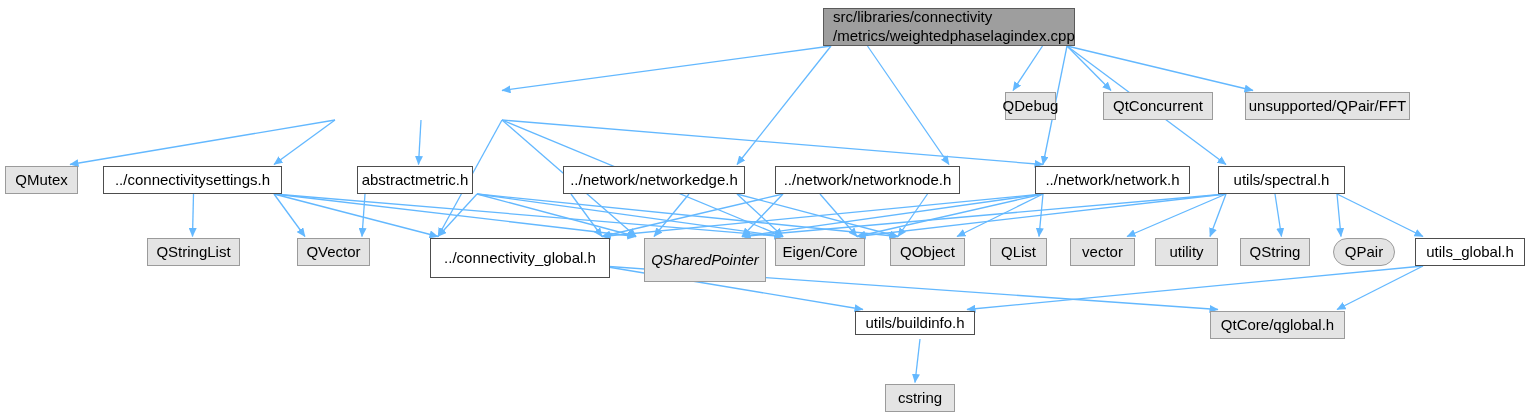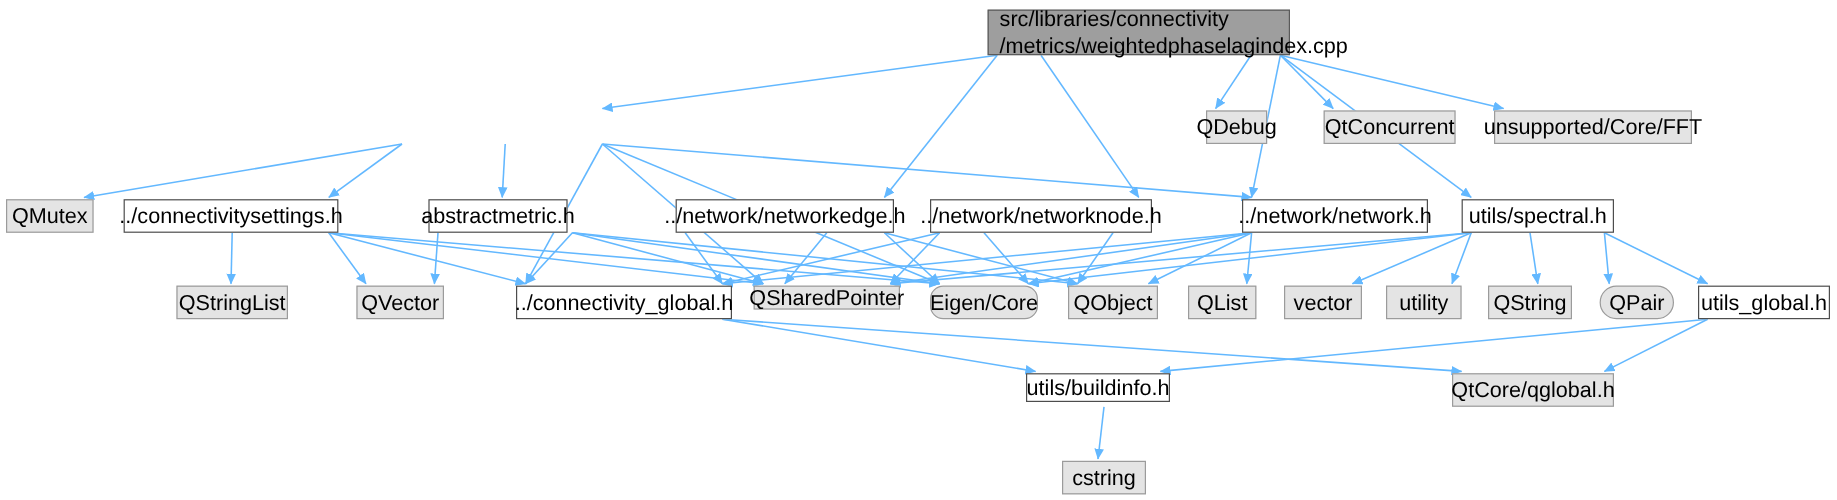--- a/index.html
+++ b/index.html
@@ -17,21 +17,21 @@
     width: 1531px; height: 417px;
     z-index: 0;
   }
   .node {
     position: absolute;
     z-index: 1;
     display: flex;
     align-items: center;
     justify-content: center;
     box-sizing: border-box;
-    font-size: 18px;
+    font-size: 15px;
     line-height: 1.25;
     color: var(--text, #000);
     white-space: pre-line;
     text-align: center;
     cursor: default;
   }
   .node.linked {
     background: var(--node-fill, #fff);
     border: 1.4px solid var(--node-border, #4d4d4d);
     cursor: pointer;
@@ -107,33 +107,33 @@
       <line x1="602" y1="266" x2="1218" y2="309.5" stroke="#63b8ff" stroke-width="1.3" marker-end="url(#arrow)"></line>
       <line x1="1423" y1="266" x2="967" y2="309.5" stroke="#63b8ff" stroke-width="1.3" marker-end="url(#arrow)"></line>
       <line x1="1423" y1="266" x2="1337" y2="309.5" stroke="#63b8ff" stroke-width="1.3" marker-end="url(#arrow)"></line>
       <line x1="920" y1="339" x2="915" y2="382.5" stroke="#63b8ff" stroke-width="1.3" marker-end="url(#arrow)"></line>
     </svg>
 
 <div class="node root" style="left: 823px; top: 8px; width: 252px; height: 38px;">src/libraries/connectivity
 /metrics/weightedphaselagindex.cpp</div>
     <div class="node leaf" style="left: 1005px; top: 92px; width: 51px; height: 28px;">QDebug</div>
     <div class="node leaf" style="left: 1103px; top: 92px; width: 110px; height: 28px;">QtConcurrent</div>
-    <div class="node leaf" style="left: 1245px; top: 92px; width: 165px; height: 28px;">unsupported/Core/FFT</div>
+    <div class="node leaf" style="left: 1245px; top: 92px; width: 165px; height: 28px;">unsupported/QPair/FFT</div>
     <div class="node leaf" style="left: 5px; top: 166px; width: 73px; height: 28px;">QMutex</div>
     <div class="node linked" style="left: 103px; top: 166px; width: 179px; height: 28px;">../connectivitysettings.h</div>
     <div class="node linked" style="left: 357px; top: 166px; width: 116px; height: 28px;">abstractmetric.h</div>
     <div class="node linked" style="left: 775px; top: 166px; width: 185px; height: 28px;">../network/networknode.h</div>
     <div class="node linked" style="left: 563px; top: 166px; width: 182px; height: 28px;">../network/networkedge.h</div>
     <div class="node linked" style="left: 1035px; top: 166px; width: 155px; height: 28px;">../network/network.h</div>
     <div class="node linked" style="left: 1218px; top: 166px; width: 127px; height: 28px;">utils/spectral.h</div>
     <div class="node leaf" style="left: 147px; top: 238px; width: 93px; height: 28px;">QStringList</div>
     <div class="node leaf" style="left: 297px; top: 238px; width: 73px; height: 28px;">QVector</div>
-    <div class="node linked" style="left: 430px; top: 238px; width: 180px; height: 28px;">../connectivity_global.h</div>
-    <div class="node leaf" style="left: 628px; top: 238px; width: 122px; height: 20px;">QSharedPointer</div>
-    <div class="node leaf" style="left: 775px; top: 238px; width: 90px; height: 28px; border-radius: 11px;">Eigen/Core</div>
+    <div class="node linked" style="left: 430px; top: 238px; width: 180px; height: 40px;">../connectivity_global.h</div>
+    <div class="node leaf" style="left: 644px; top: 238px; width: 122px; height: 44px; font-style: italic;">QSharedPointer</div>
+    <div class="node leaf" style="left: 775px; top: 238px; width: 90px; height: 28px;">Eigen/Core</div>
     <div class="node leaf" style="left: 890px; top: 238px; width: 75px; height: 28px;">QObject</div>
     <div class="node leaf" style="left: 990px; top: 238px; width: 57px; height: 28px;">QList</div>
     <div class="node leaf" style="left: 1070px; top: 238px; width: 65px; height: 28px;">vector</div>
     <div class="node leaf" style="left: 1155px; top: 238px; width: 63px; height: 28px;">utility</div>
     <div class="node leaf" style="left: 1240px; top: 238px; width: 70px; height: 28px;">QString</div>
     <div class="node leaf" style="left: 1333px; top: 238px; width: 62px; height: 28px; border-radius: 14px;">QPair</div>
     <div class="node linked" style="left: 1415px; top: 238px; width: 110px; height: 28px;">utils_global.h</div>
     <div class="node linked" style="left: 855px; top: 311px; width: 120px; height: 24px;">utils/buildinfo.h</div>
     <div class="node leaf" style="left: 1210px; top: 311px; width: 135px; height: 28px;">QtCore/qglobal.h</div>
     <div class="node leaf" style="left: 885px; top: 384px; width: 70px; height: 28px;">cstring</div>

